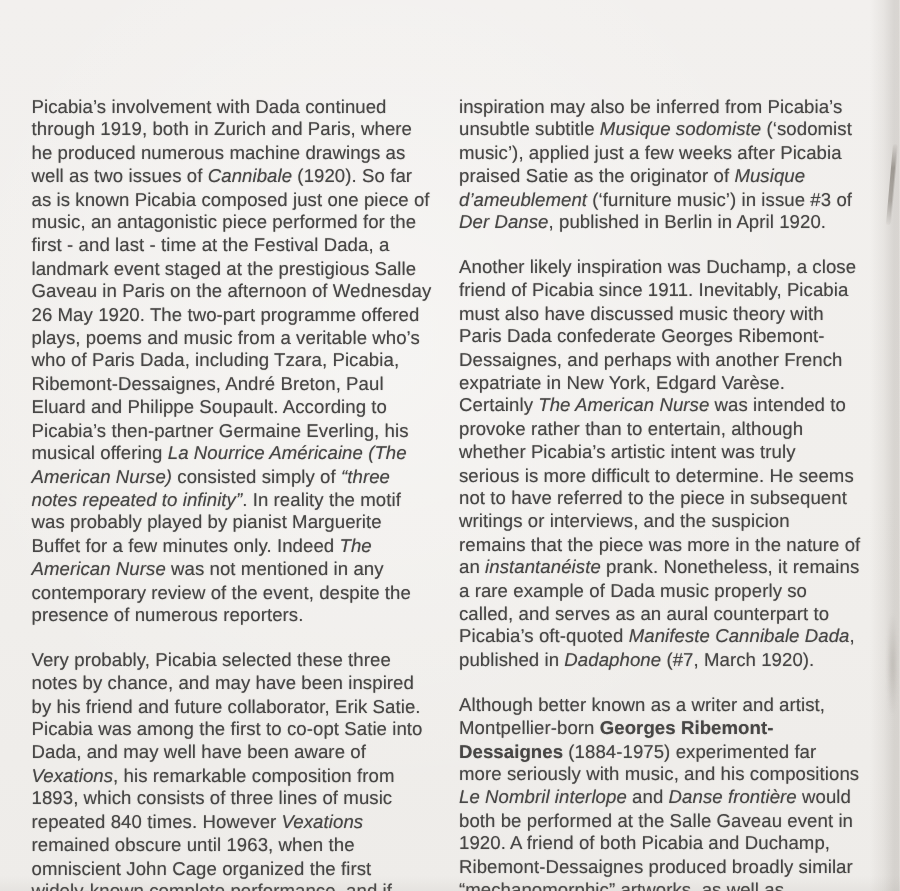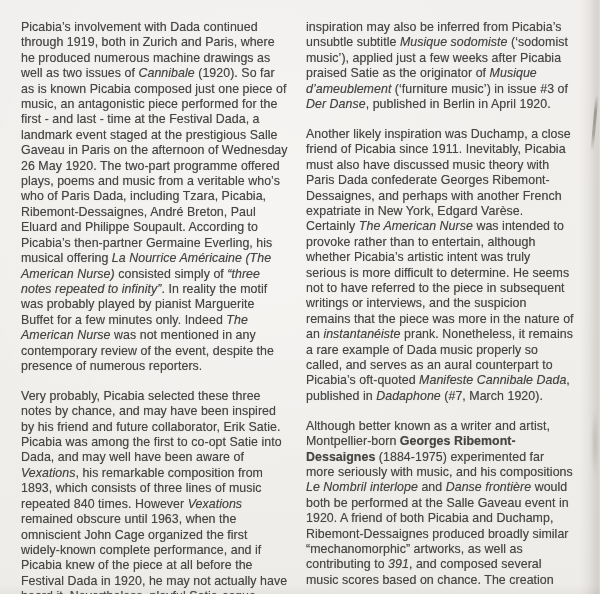--- a/index.html
+++ b/index.html
@@ -33,20 +33,21 @@
   }
   .col {
     flex: 1 1 0;
     min-width: 0;
     color: var(--ink, #474645);
     font-size: 12.4px;
     line-height: 15.4px;
     letter-spacing: 0.05px;
     text-shadow: 0 0 0.7px rgba(74,72,70,0.55);
     filter: blur(0.22px);
+    margin-top: 44px;
   }
   .para {
     margin: 0 0 14.5px 0;
   }
   .para i { font-style: italic; }
   .para b { font-weight: bold; }
   
   .page-edge {
     position: absolute;
     top: 0;

